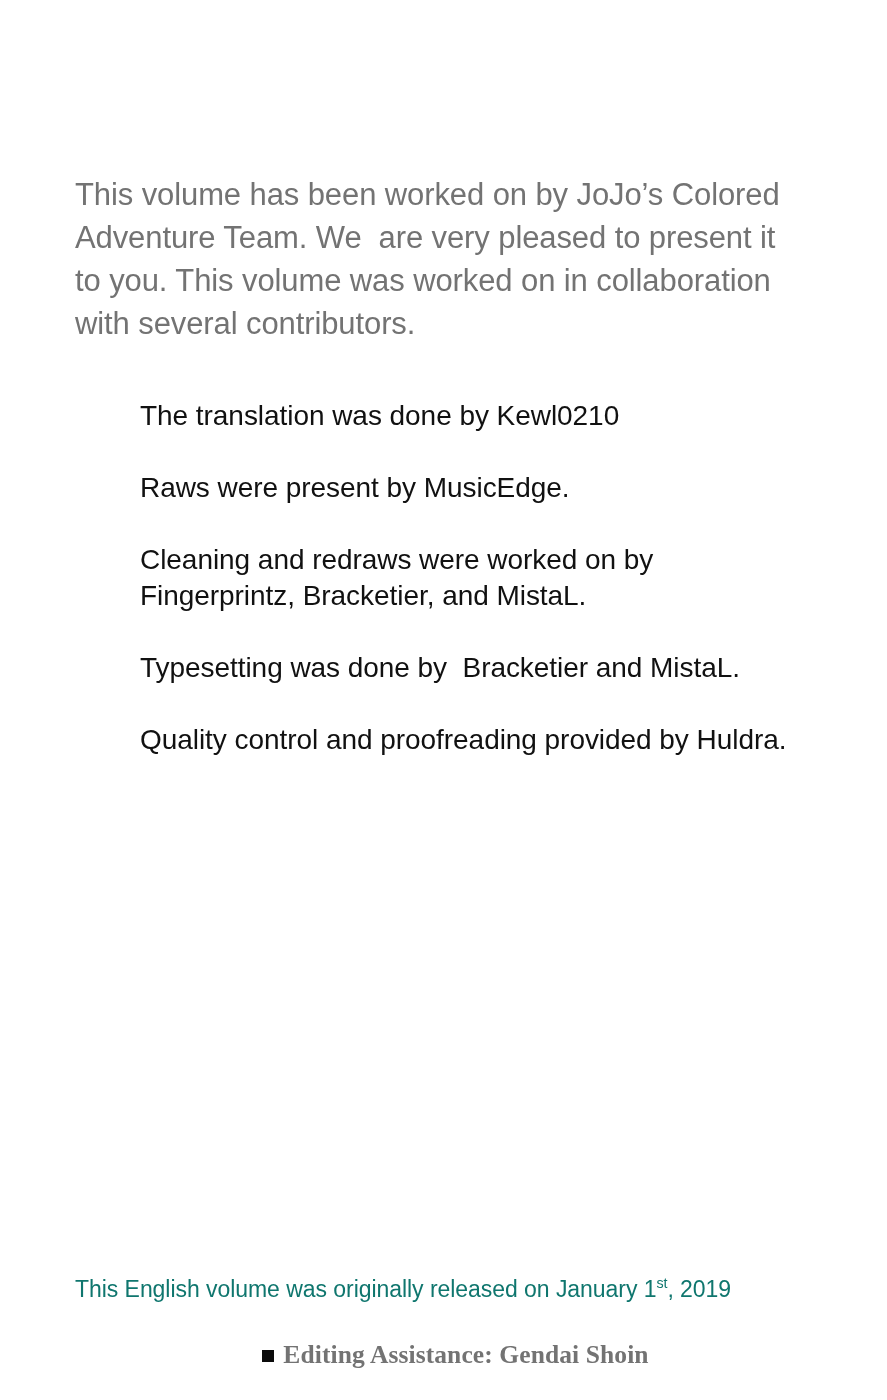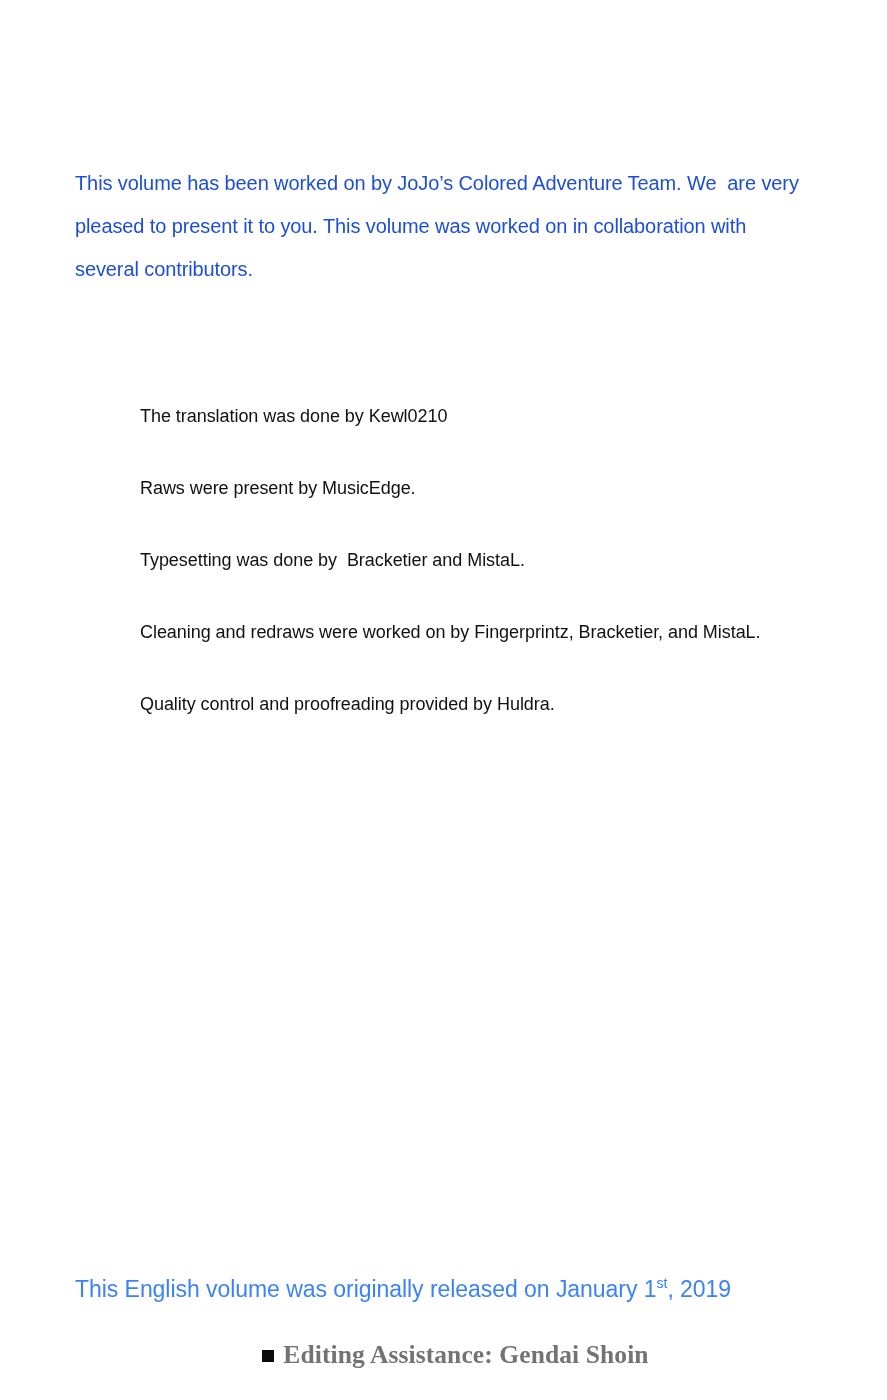--- a/index.html
+++ b/index.html
@@ -23,57 +23,57 @@
     height: 1400px;
     box-sizing: border-box;
   }
 
   
   .intro {
     position: absolute;
     left: 75px;
     top: 142px;
     width: 730px;
-    font-size: 20px;
+    font-size: 31px;
     line-height: 43px;
     letter-spacing: -0.1px;
     font-weight: 400;
-    color: #1d4ed8;
+    color: #737373;
     white-space: pre-wrap;
   }
 
   
   .credits {
     position: absolute;
     left: 140px;
     top: 398px;
     width: 660px;
   }
   .credit-item {
-    font-size: 18px;
+    font-size: 28px;
     line-height: 36px;
     font-weight: 400;
     color: #111111;
     margin: 0 0 36px 0;
     white-space: pre-wrap;
     letter-spacing: -0.05px;
   }
   .credit-item:last-child {
     margin-bottom: 12px;
   }
 
   
   .release-note {
     position: absolute;
     left: 75px;
     top: 1272px;
     font-size: 23px;
     line-height: 34px;
     font-weight: 400;
-    color: #3b82f6;
+    color: #0f766e;
     letter-spacing: -0.05px;
     white-space: pre-wrap;
   }
   .release-note sup {
     font-size: 0.62em;
     vertical-align: super;
     line-height: 0;
   }
 
   
@@ -104,22 +104,22 @@
 </head>
 <body>
 
 <div class="page">
 
   <p class="intro">This volume has been worked on by JoJo’s Colored Adventure Team. We  are very pleased to present it to you. This volume was worked on in collaboration with several contributors.</p>
 
   <div class="credits">
     <p class="credit-item">The translation was done by Kewl0210</p>
     <p class="credit-item">Raws were present by MusicEdge.</p>
+    <p class="credit-item">Cleaning and redraws were worked on by Fingerprintz, Bracketier, and MistaL.</p>
     <p class="credit-item">Typesetting was done by  Bracketier and MistaL.</p>
-    <p class="credit-item">Cleaning and redraws were worked on by Fingerprintz, Bracketier, and MistaL.</p>
     <p class="credit-item">Quality control and proofreading provided by Huldra.</p>
   </div>
 
   <div class="release-note"><span>This English volume was originally released on January 1</span><sup>st</sup><span>, 2019</span></div>
 
   <div class="assistance"><span class="sq"></span><span>Editing Assistance: Gendai Shoin</span></div>
 
 </div>
 
 </body></html>

